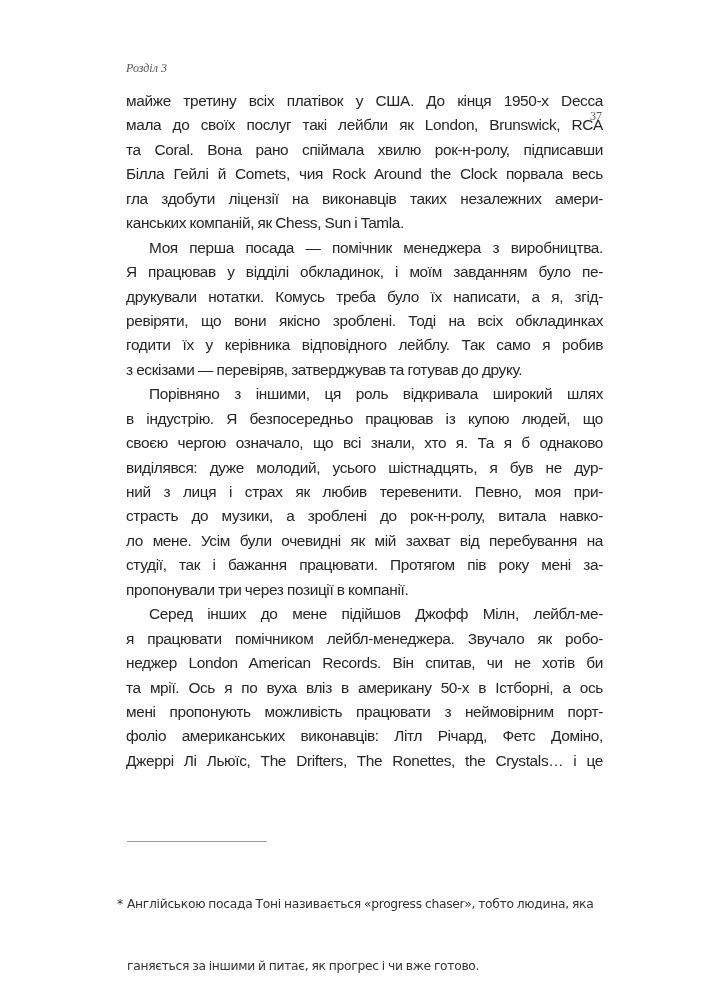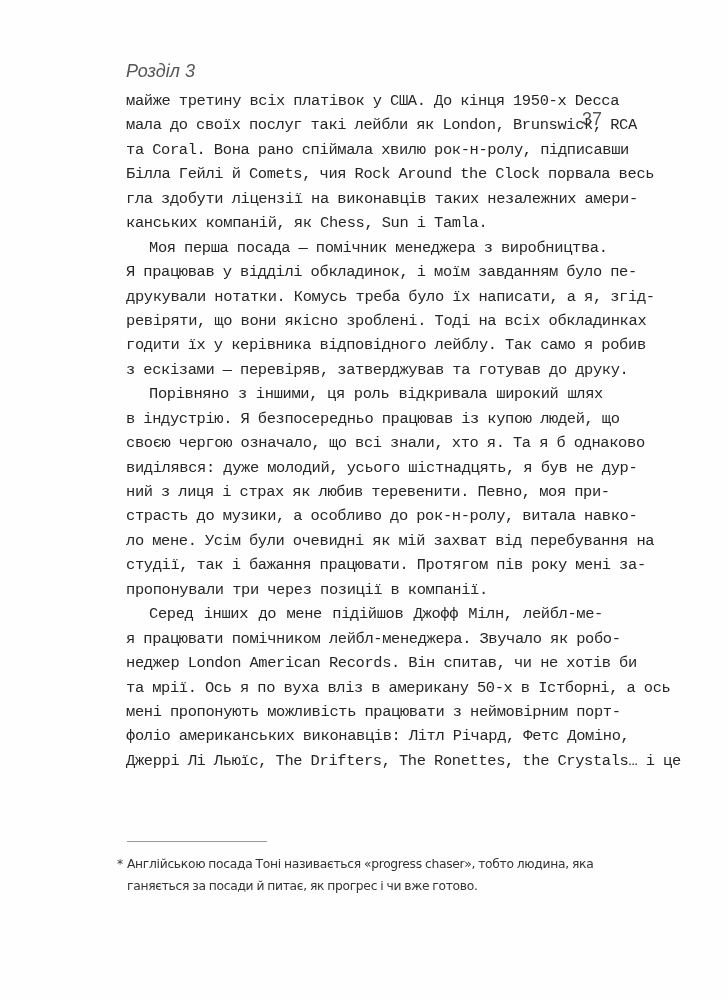--- a/index.html
+++ b/index.html
@@ -1,40 +1,40 @@
 <!DOCTYPE html>
 <html><head>
 <meta charset="utf-8">
 <style>
   html, body { margin: 0; padding: 0; background: #ffffff; }
   body { width: 728px; height: 1000px; position: relative; overflow: hidden; }
   .page { position: absolute; left: 0; top: 0; width: 728px; height: 1000px; background: #fefefe; }
   .running-head {
     position: absolute; left: 126px; top: 61px; width: 476px; height: 22px;
-    font-family: Liberation Sans, sans-serif; font-size: 18px; color: #555;
+    font-family: Liberation Serif, serif; font-size: 12px; color: #555;
   }
   .running-head .chapter { position: absolute; left: 0; top: 0; font-style: italic; }
   .running-head .pageno { position: absolute; right: 0; top: 0; margin-top: 48px; }
   .body-text {
     position: absolute; left: 126px; top: 89px; width: 477px;
-    font-family: Liberation Mono, monospace; font-size: 15.4px; line-height: 24.45px;
+    font-family: Liberation Sans, sans-serif; font-size: 15.4px; line-height: 24.45px;
     color: #262626; letter-spacing: -0.35px; word-spacing: -0.5px;
   }
   .line { white-space: nowrap; display: block; text-align: justify; text-align-last: justify; height: 24.45px; }
   .line.last { text-align-last: left; }
   .line.indent { padding-left: 23px; }
   .rule {
     position: absolute; left: 127px; top: 841px; width: 140px; height: 1px; background: #9a9a9a;
   }
   .footnote {
     position: absolute; left: 117px; top: 853px; width: 490px;
     font-family: "DejaVu Sans", sans-serif; font-size: 12.3px; line-height: 22px; color: #333;
     letter-spacing: -0.3px; word-spacing: -0.5px;
   }
-  .footnote .fn-line { display: block; white-space: nowrap; }
+  .footnote .fn-line { display: block; white-space: nowrap; margin-top: 40px; }
   .footnote .fn-line.cont { padding-left: 10px; }
   .footnote .mark { display: inline-block; width: 10px; }
 </style>
 </head>
 <body>
 
 <div class="page">
   <div class="running-head">
     <span class="chapter">Розділ 3</span>
     <span class="pageno">37</span>
@@ -51,32 +51,32 @@
     <span class="line">Я працював у відділі обкладинок, і моїм завданням було пе-</span>
     <span class="line">друкували нотатки. Комусь треба було їх написати, а я, згід-</span>
     <span class="line">ревіряти, що вони якісно зроблені. Тоді на всіх обкладинках</span>
     <span class="line">годити їх у керівника відповідного лейблу. Так само я робив</span>
     <span class="line last">з ескізами — перевіряв, затверджував та готував до друку.</span>
     <span class="line indent">Порівняно з іншими, ця роль відкривала широкий шлях</span>
     <span class="line">в індустрію. Я безпосередньо працював із купою людей, що</span>
     <span class="line">своєю чергою означало, що всі знали, хто я. Та я б однаково</span>
     <span class="line">виділявся: дуже молодий, усього шістнадцять, я був не дур-</span>
     <span class="line">ний з лиця і страх як любив теревенити. Певно, моя при-</span>
-    <span class="line">страсть до музики, а особливо до рок-н-ролу, витала навко-</span>
+    <span class="line">страсть до музики, а зроблені до рок-н-ролу, витала навко-</span>
     <span class="line">ло мене. Усім були очевидні як мій захват від перебування на</span>
     <span class="line">студії, так і бажання працювати. Протягом пів року мені за-</span>
     <span class="line last">пропонували три через позиції в компанії.</span>
     <span class="line indent">Серед інших до мене підійшов Джофф Мілн, лейбл-ме-</span>
     <span class="line">я працювати помічником лейбл-менеджера. Звучало як робо-</span>
     <span class="line">неджер London American Records. Він спитав, чи не хотів би</span>
     <span class="line">та мрії. Ось я по вуха вліз в американу 50-х в Істборні, а ось</span>
     <span class="line">мені пропонують можливість працювати з неймовірним порт-</span>
     <span class="line">фоліо американських виконавців: Літл Річард, Фетс Доміно,</span>
     <span class="line">Джеррі Лі Льюїс, The Drifters, The Ronettes, the Crystals… і це</span>
   </div>
 
   <div class="rule"></div>
 
   <div class="footnote">
     <span class="fn-line"><span class="mark">*</span><span>Англійською посада Тоні називається «progress chaser», тобто людина, яка</span></span>
-    <span class="fn-line cont">ганяється за посади й питає, як прогрес і чи вже готово.</span>
+    <span class="fn-line cont">ганяється за іншими й питає, як прогрес і чи вже готово.</span>
   </div>
 </div>
 
 </body></html>

